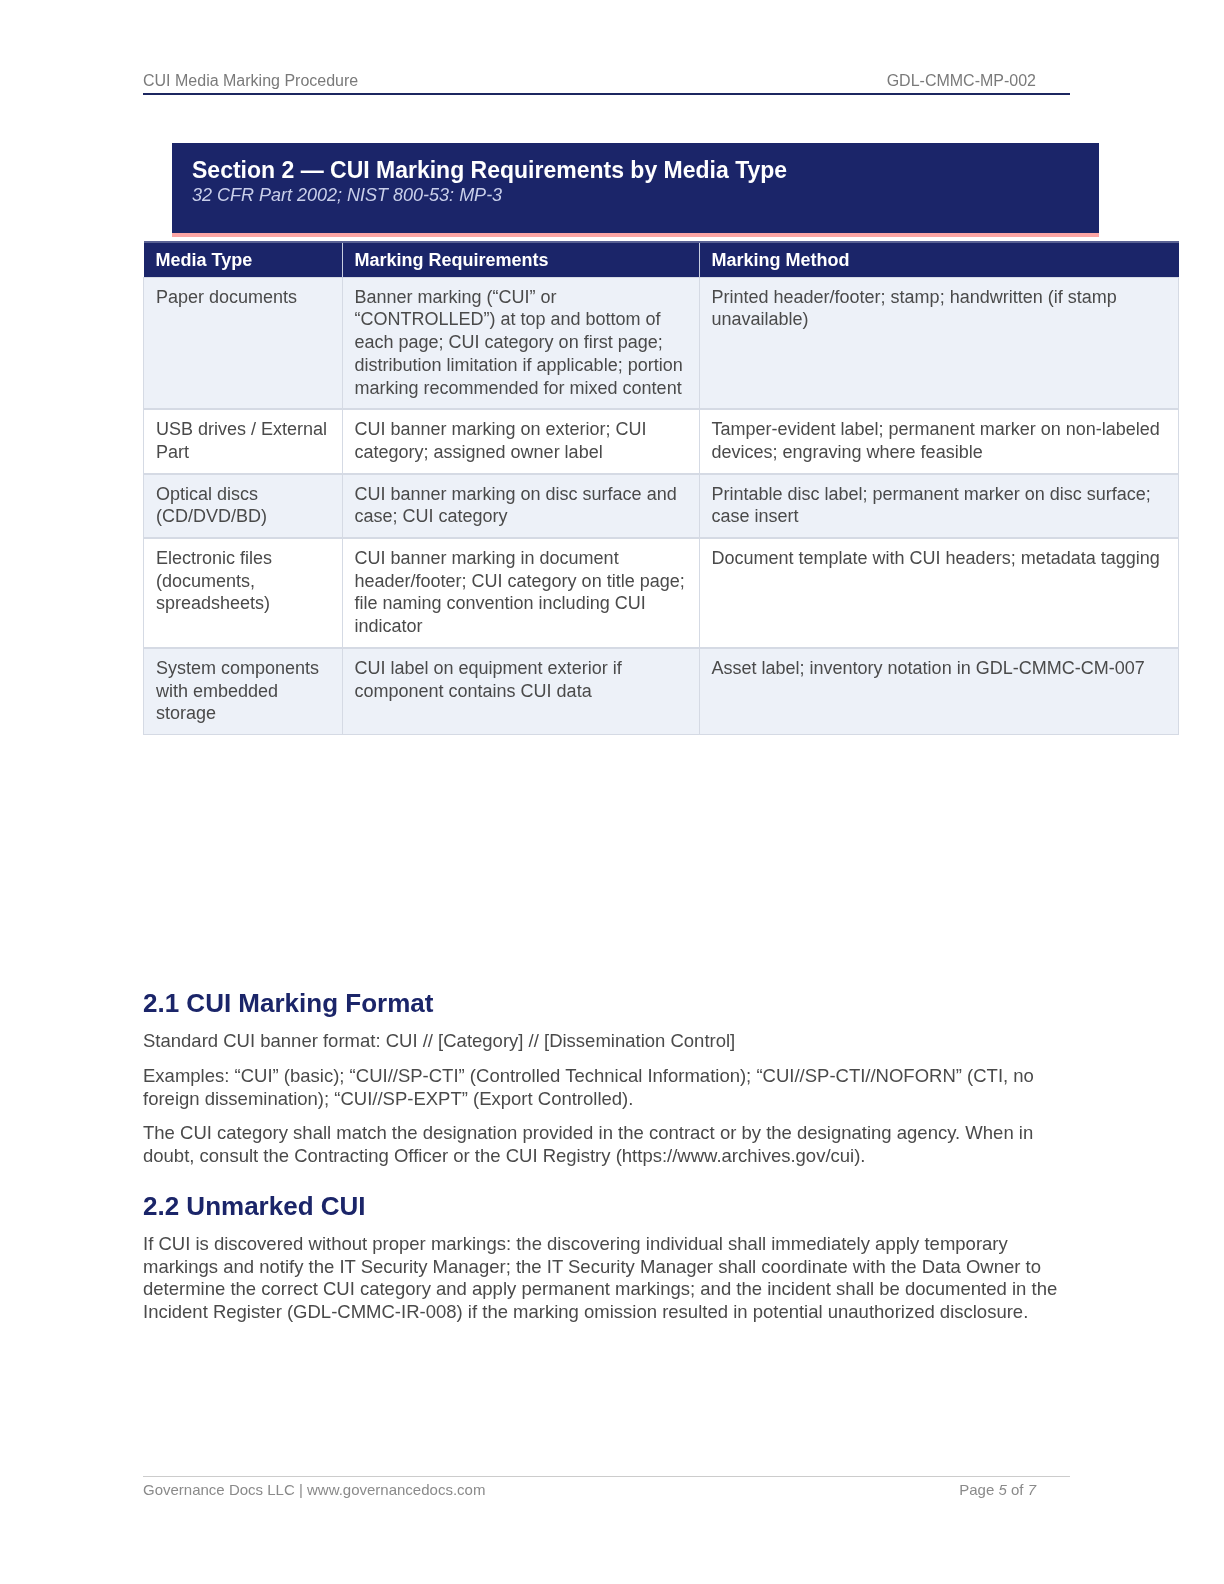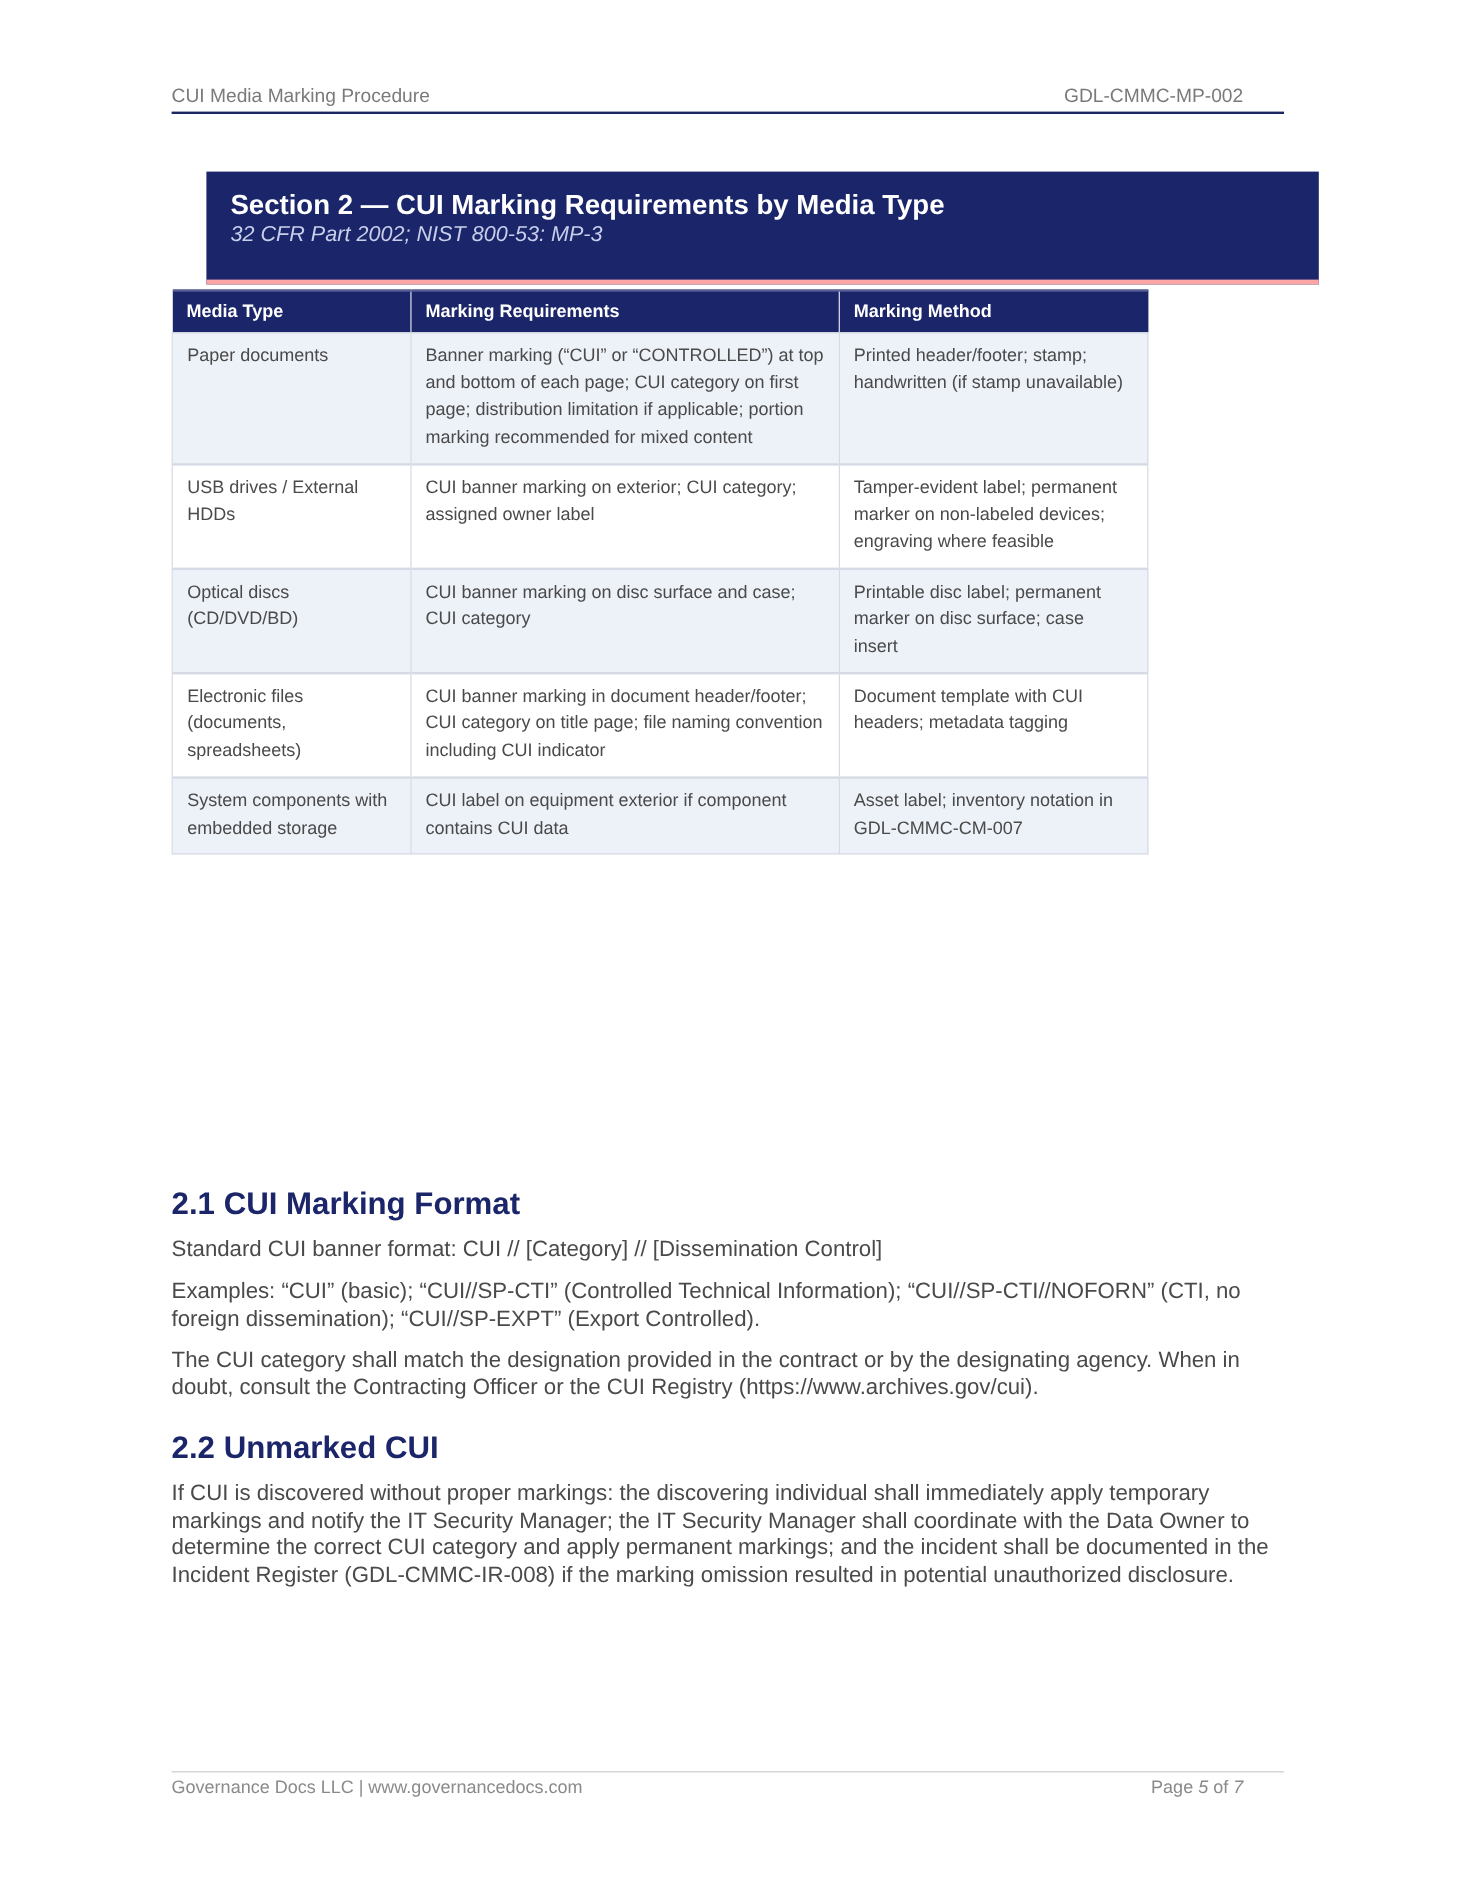--- a/index.html
+++ b/index.html
@@ -4,21 +4,21 @@
 <style>
   html, body { margin: 0; padding: 0; background: #ffffff; }
   body { width: 1224px; height: 1584px; position: relative; font-family: "Liberation Sans", sans-serif; color: #4a4a4a; }
   .page { position: absolute; left: 143px; top: 0; width: 927px; }
   .run-header { position: absolute; top: 70px; left: 0; width: 927px; height: 23px; border-bottom: 2px solid #1c2660; font-size: 16px; color: #7a7a7a; }
   .run-header .left { position: absolute; left: 0; top: 2px; }
   .run-header .right { position: absolute; right: 34px; top: 2px; }
   .section-banner { position: absolute; top: 143px; left: 0; width: 927px; height: 94px; background: #1b2569; box-sizing: border-box; padding: 13px 20px; border-bottom: 4px solid #fca5a5; margin-left: 29px; }
   .section-banner .title { color: #ffffff; font-weight: bold; font-size: 23px; line-height: 28px; }
   .section-banner .subtitle { color: #c9cfea; font-style: italic; font-size: 18px; line-height: 22px; }
-  table.media { position: absolute; top: 241px; left: 0; width: 814px; border-collapse: collapse; font-size: 15px; line-height: 22.7px; }
+  table.media { position: absolute; top: 241px; left: 0; width: 1036px; border-collapse: collapse; font-size: 18px; line-height: 22.7px; }
   table.media th { background: #1b2569; color: #ffffff; font-weight: bold; text-align: left; padding: 6px 12px 5px 12px; border-left: 1px solid #c9cfe0; border-top: 2px solid #5a6294; }
   table.media th:first-child { border-left: none; }
   table.media td { vertical-align: top; padding: 8px 12px 9px 12px; border: 1px solid #d5dae4; color: #4a4a4a; }
   table.media tr.alt td { background: #edf1f8; }
   table.media tr.plain td { background: #ffffff; }
   table.media tr.sep td { border-top: 2px solid #d5dae4; }
   .col1 { width: 174px; }
   .col2 { width: 332px; }
   h2 { position: absolute; left: 0; margin: 0; font-size: 26px; color: #1b2569; font-weight: bold; }
   p.body { position: absolute; left: 0; margin: 0; width: 927px; font-size: 18.5px; line-height: 22.7px; color: #4a4a4a; }
@@ -50,21 +50,21 @@
         <th>Marking Method</th>
       </tr>
     </thead>
     <tbody>
       <tr class="alt">
         <td>Paper documents</td>
         <td>Banner marking (“CUI” or “CONTROLLED”) at top and bottom of each page; CUI category on first page; distribution limitation if applicable; portion marking recommended for mixed content</td>
         <td>Printed header/footer; stamp; handwritten (if stamp unavailable)</td>
       </tr>
       <tr class="plain sep">
-        <td>USB drives / External HDDs</td>
+        <td>USB drives / External Part</td>
         <td>CUI banner marking on exterior; CUI category; assigned owner label</td>
         <td>Tamper-evident label; permanent marker on non-labeled devices; engraving where feasible</td>
       </tr>
       <tr class="alt sep">
         <td>Optical discs (CD/DVD/BD)</td>
         <td>CUI banner marking on disc surface and case; CUI category</td>
         <td>Printable disc label; permanent marker on disc surface; case insert</td>
       </tr>
       <tr class="plain sep">
         <td>Electronic files (documents, spreadsheets)</td>

